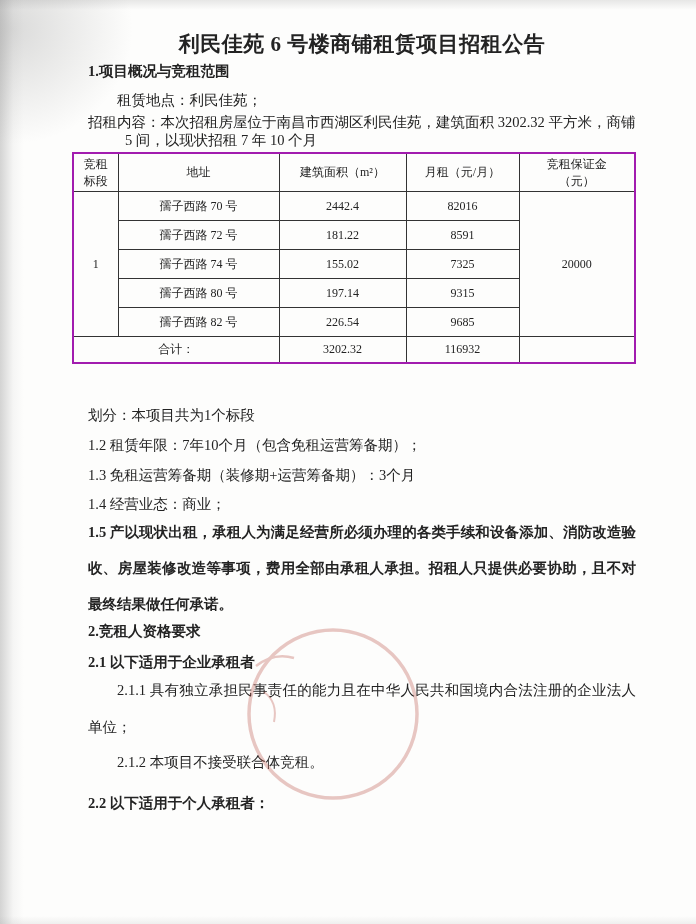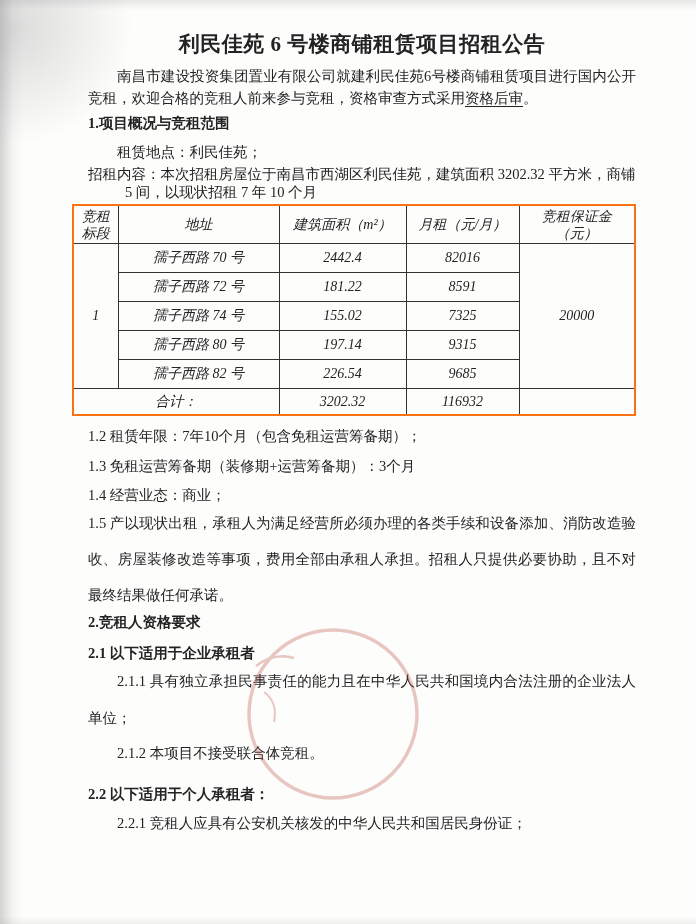--- a/index.html
+++ b/index.html
@@ -30,31 +30,31 @@
   .intro{margin-top:8px;line-height:22px;text-indent:2em;text-align:justify;}
   .uline{text-decoration:underline;text-underline-offset:3px;}
 
   .h1{margin-top:5px;}
   .i11{margin-top:11px;}
   .loc{margin-top:10px;text-indent:2em;}
   .rentc{margin-top:4px;line-height:17.5px;}
   .rentc .line2{display:block;padding-left:2.55em;}
 
   table.lease{margin-top:3px;margin-left:-16px;width:562px;
-    border-collapse:collapse;table-layout:fixed;font-size:14px;text-align:center;
-    border:2px solid #f97316;font-style:italic;}
+    border-collapse:collapse;table-layout:fixed;font-size:12px;text-align:center;
+    border:2px solid #a21caf;}
   table.lease th,table.lease td{border:1px solid #333;padding:1px 2px;}
   table.lease th{font-weight:normal;white-space:pre-line;height:35px;line-height:17px;}
   table.lease td{height:26px;}
   table.lease tr.total td{height:23px;}
 
   .divide{margin-top:42px;}
   .i12,.i13{margin-top:11px;}
   .i14{margin-top:10px;font-family:Liberation Serif, serif;}
-  .i15{margin-top:0;line-height:36px;text-align:justify;}
+  .i15{margin-top:0;line-height:36px;text-align:justify;font-weight:bold;}
   .h2{margin-top:0;}
   .h21{margin-top:12px;}
   .i211{margin-top:0;line-height:37px;text-indent:2em;text-align:justify;}
   .i212{margin-top:7px;text-indent:2em;}
   .h22{margin-top:22px;}
   .i221{margin-top:10px;text-indent:2em;}
 
   .stamp{position:absolute;left:238px;top:620px;opacity:.30;filter:blur(.7px);}
 </style>
 </head>
@@ -62,21 +62,20 @@
 
 <div class="scan-left"></div>
 <div class="scan-top"></div>
 <div class="scan-corner"></div>
 <div class="scan-bottom"></div>
 
 <div class="page">
 
   <h1 class="title">利民佳苑 6 号楼商铺租赁项目招租公告</h1>
 
-  <p class="para intro"><span>南昌市建设投资集团置业有限公司就建利民佳苑6号楼商铺租赁项目进行国内公开竞租，欢迎合格的竞租人前来参与竞租，资格审查方式采用</span><span class="uline">资格后审</span><span>。</span></p>
 
   <p class="para bold h1">1.项目概况与竞租范围</p>
 
 
   <p class="para loc">租赁地点：利民佳苑；</p>
 
   <p class="para rentc"><span>招租内容：本次招租房屋位于南昌市西湖区利民佳苑，建筑面积 3202.32 平方米，商铺</span><span class="line2">5 间，以现状招租 7 年 10 个月</span></p>
 
   <table class="lease">
     <colgroup>
@@ -125,31 +124,31 @@
     </tr>
     <tr class="total">
       <td colspan="2">合计：</td>
       <td>3202.32</td>
       <td>116932</td>
       <td></td>
     </tr>
   </tbody>
     </table>
 
+  <p class="para divide">划分：本项目共为1个标段</p>
   <p class="para i12">1.2 租赁年限：7年10个月（包含免租运营筹备期）；</p>
   <p class="para i13">1.3 免租运营筹备期（装修期+运营筹备期）：3个月</p>
   <p class="para i14">1.4 经营业态：商业；</p>
   <p class="para i15">1.5 产以现状出租，承租人为满足经营所必须办理的各类手续和设备添加、消防改造验收、房屋装修改造等事项，费用全部由承租人承担。招租人只提供必要协助，且不对最终结果做任何承诺。</p>
 
   <p class="para bold h2">2.竞租人资格要求</p>
   <p class="para bold h21">2.1 以下适用于企业承租者</p>
   <p class="para i211">2.1.1 具有独立承担民事责任的能力且在中华人民共和国境内合法注册的企业法人单位；</p>
   <p class="para i212">2.1.2 本项目不接受联合体竞租。</p>
   <p class="para bold h22">2.2 以下适用于个人承租者：</p>
-  <p class="para i221">2.2.1 竞租人应具有公安机关核发的中华人民共和国居民身份证；</p>
 
 </div>
 
 <svg class="stamp" width="192" height="192" viewBox="0 0 192 192">
   <circle cx="95" cy="94" r="84" fill="none" stroke-width="3.5" stroke="#b84a3e"></circle>
   <path d="M18,46 q18,-14 38,-8" fill="none" stroke-width="2.5" stroke="#b84a3e"></path>
   <path d="M26,72 q14,10 10,30" fill="none" stroke-width="2" stroke="#b84a3e"></path>
 </svg>
 
 </body></html>

